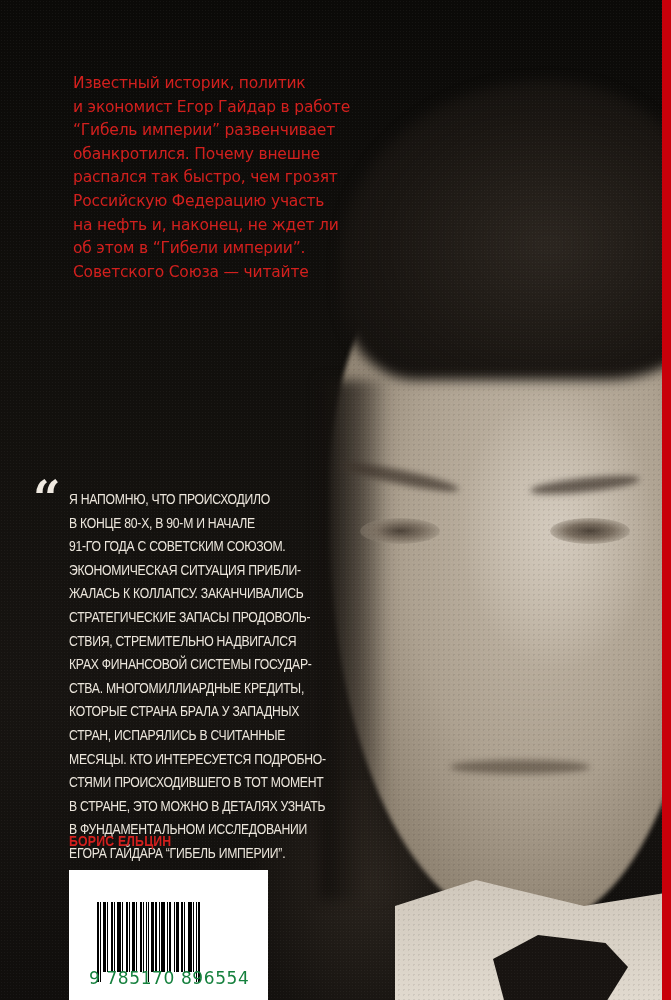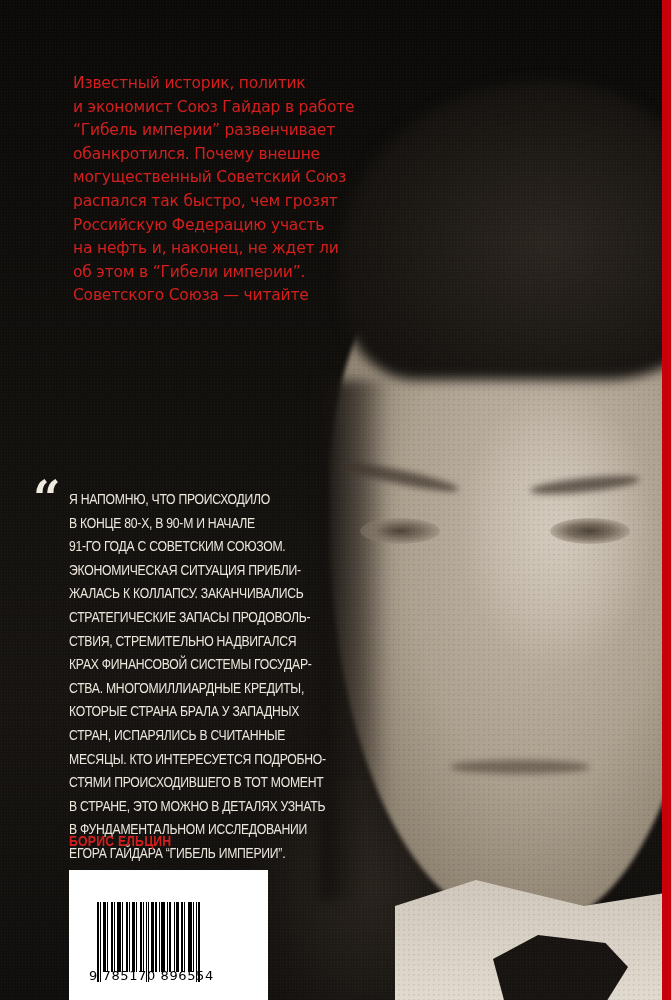--- a/index.html
+++ b/index.html
@@ -104,21 +104,21 @@
     background: #ffffff;
   }
   .barcode .bars {
     position: absolute; left: 28px; top: 32px; width: 150px; height: 80px;
     display: flex; align-items: flex-start;
   }
   .barcode .bars i { display: block; height: 70px; background: #000; margin-right: 1px; }
   .barcode .bars i.long { height: 80px; }
   .barcode .digits {
     position: absolute; left: 20px; top: 98px; width: 170px;
-    font-family: "DejaVu Sans", sans-serif; font-size: 13px; letter-spacing: 0.6px; color: #000000;
+    font-family: "DejaVu Sans", sans-serif; font-size: 17px; letter-spacing: 0.6px; color: #15803d;
     background: transparent;
   }
 </style>
 </head>
 <body>
 
 <div class="cover">
 
   <div class="photo">
     <div class="dark-bg"></div>
@@ -133,24 +133,23 @@
     <div class="mouth"></div>
     <div class="collar"></div>
     <div class="tie"></div>
     <div class="grain"></div>
   </div>
 
   <div class="spine"></div>
 
   <div class="blurb">
     <span>Известный историк, политик</span>
-    <span>и экономист Союз Гайдар в работе</span>
+    <span>и экономист Егор Гайдар в работе</span>
     <span>“Гибель империи” развенчивает</span>
     <span>обанкротился. Почему внешне</span>
-    <span>могущественный Советский Союз</span>
     <span>распался так быстро, чем грозят</span>
     <span>Российскую Федерацию участь</span>
     <span>на нефть и, наконец, не ждет ли</span>
     <span>об этом в “Гибели империи”.</span>
     <span>Советского Союза — читайте</span>
   </div>
 
   <div class="quote-mark">“</div>
 
   <div class="quote">

